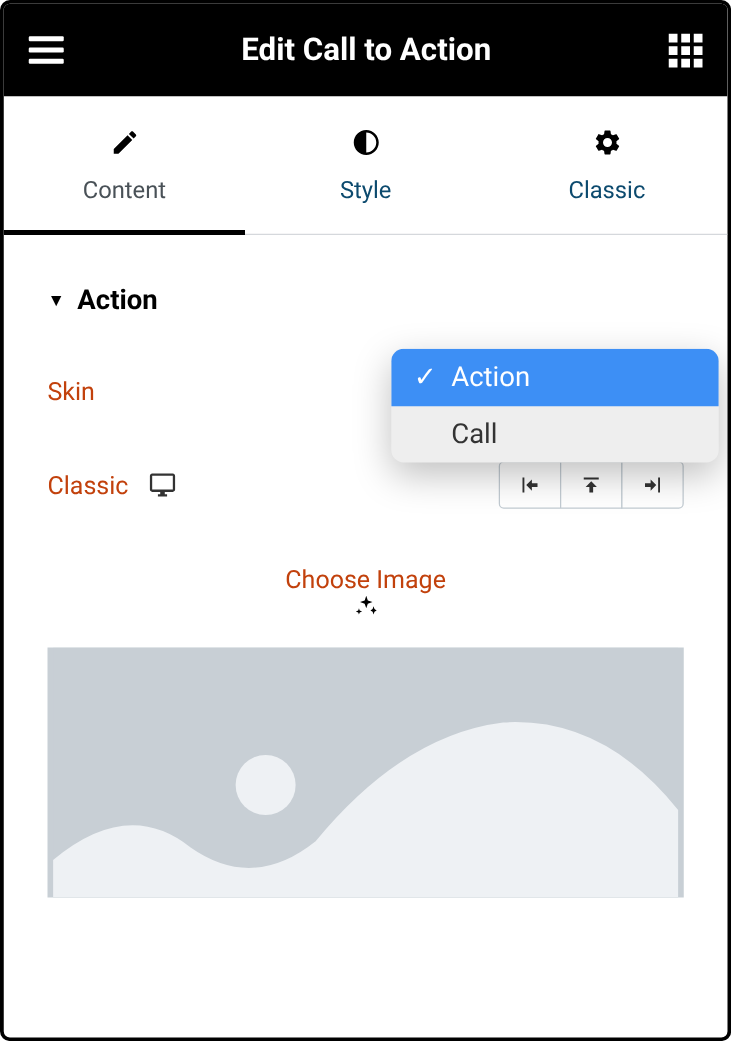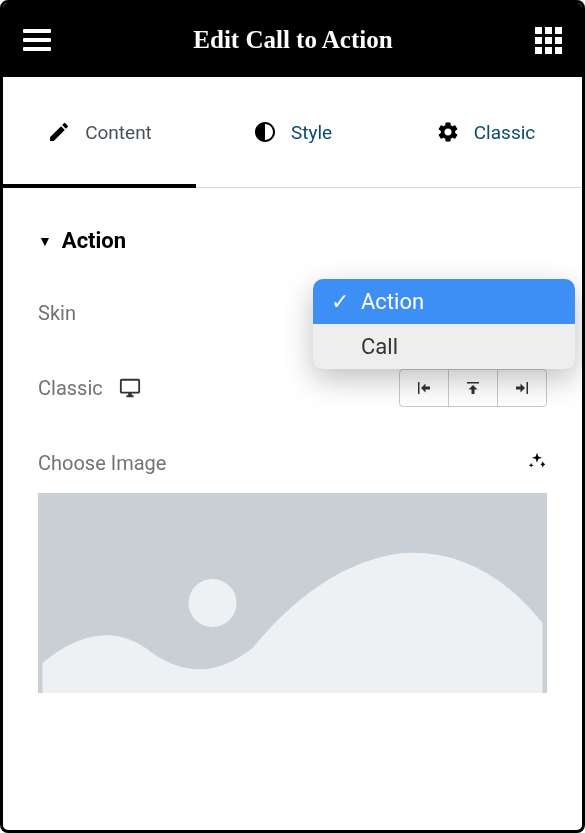--- a/index.html
+++ b/index.html
@@ -30,21 +30,20 @@
     }
     .hamburger span {
       width: 28px;
       height: 4px;
       background: #fff;
       border-radius: 1px;
     }
     .title {
       font-size: 25px;
       font-weight: 700;
-      font-family: Liberation Serif, serif;
     }
     .grid-icon {
       display: grid;
       grid-template-columns: repeat(3, 7px);
       grid-template-rows: repeat(3, 7px);
       gap: 3px;
       cursor: pointer;
     }
     .grid-icon span {
       background: #fff;
@@ -52,21 +51,21 @@
       height: 7px;
     }
     .tabs {
       display: flex;
       border-bottom: 1px solid #d5d8dc;
       height: 111px;
     }
     .tab {
       flex: 1;
       display: flex;
-      flex-direction: row;
+      flex-direction: column;
       align-items: center;
       justify-content: center;
       gap: 14px;
       cursor: pointer;
       color: #495157;
       font-size: 19px;
       position: relative;
     }
     .tab.active::after {
       content: '';
@@ -97,21 +96,21 @@
     }
     .control-row {
       display: flex;
       align-items: center;
       justify-content: space-between;
       margin-bottom: 44px;
       position: relative;
     }
     .control-label {
       font-size: 20px;
-      color: #737373;
+      color: #c2410c;
     }
     .device-icon {
       margin-left: 16px;
       display: inline-flex;
     }
     .dropdown {
       position: absolute;
       left: 275px;
       top: -22px;
       width: 262px;
@@ -153,20 +152,21 @@
       cursor: pointer;
     }
     .pos-btn:first-child { border-radius: 4px 0 0 4px; }
     .pos-btn:last-child { border-radius: 0 4px 4px 0; }
     .pos-btn:not(:first-child) { margin-left: -1px; }
     .choose-row {
       display: flex;
       align-items: center;
       justify-content: space-between;
       margin-bottom: 18px;
+      flex-direction: column;
     }
     .sparkle {
       font-size: 18px;
       cursor: pointer;
     }
     .image-placeholder {
       width: 100%;
       height: 200px;
       background: #c8cfd5;
       position: relative;

